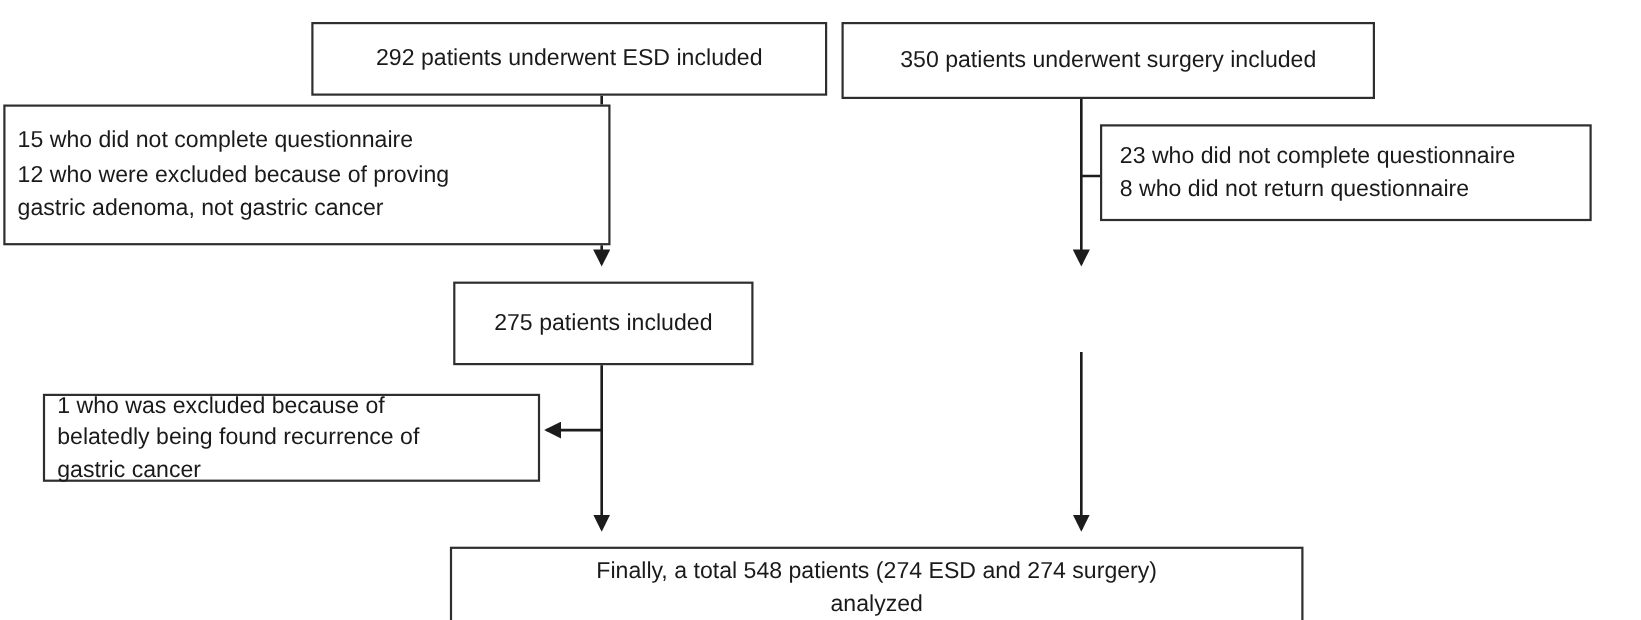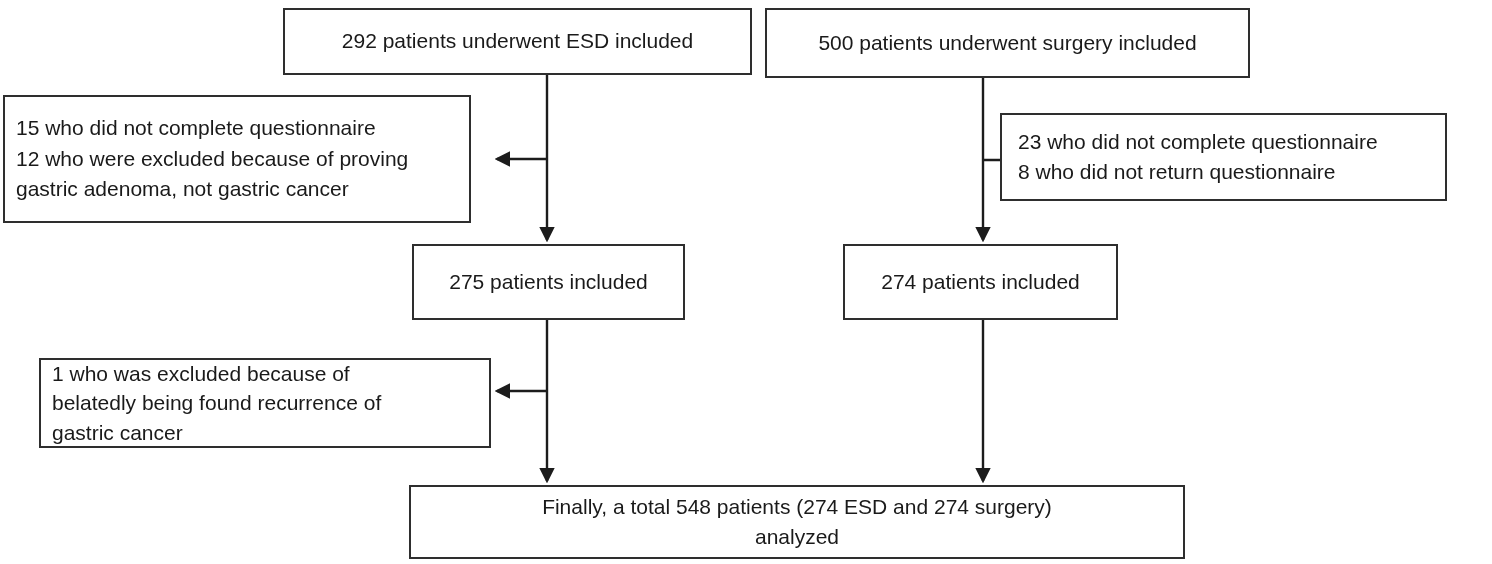--- a/index.html
+++ b/index.html
@@ -35,20 +35,21 @@
   }
   .node .label {
     white-space: pre-line;
     display: block;
     width: 100%;
   }
   .node.centered {
     justify-content: center;
     text-align: center;
     padding: 0 8px;
+    margin-top: 12px;
   }
   .node.leftalign {
     justify-content: flex-start;
     text-align: left;
     padding: 0 14px 0 11px;
   }
 </style>
 </head>
 <body>
 
@@ -67,43 +68,40 @@
     <line x1="547" y1="320" x2="547" y2="481" stroke="#1c1c1c" stroke-width="2.4" marker-end="url(#arrow)"></line>
     <line x1="547" y1="391" x2="497" y2="391" stroke="#1c1c1c" stroke-width="2.4" marker-end="url(#arrow)"></line>
     <line x1="983" y1="320" x2="983" y2="481" stroke="#1c1c1c" stroke-width="2.4" marker-end="url(#arrow)"></line>
   </svg>
 
   <div class="node centered" style="left:283px; top:8px; width:469px; height:67px;">
     <span class="label">292 patients underwent ESD included</span>
   </div>
 
   <div class="node centered" style="left:765px; top:8px; width:485px; height:70px;">
-    <span class="label">500 patients underwent surgery included</span>
+    <span class="label">350 patients underwent surgery included</span>
   </div>
 
-  <div class="node leftalign" style="left:3px; top:95px; width:468px; height:128px;">
+  <div class="node leftalign" style="left:3px; top:95px; width:552px; height:128px;">
     <span class="label">15 who did not complete questionnaire
 12 who were excluded because of proving
 gastric adenoma, not gastric cancer</span>
   </div>
 
   <div class="node leftalign" style="left:1000px; top:113px; width:447px; height:88px;padding-left:16px;">
     <span class="label">23 who did not complete questionnaire
 8 who did not return questionnaire</span>
   </div>
 
   <div class="node centered" style="left:412px; top:244px; width:273px; height:76px;text-align:center;">
     <span class="label">275 patients included</span>
   </div>
 
-  <div class="node centered" style="left:843px; top:244px; width:275px; height:76px;">
-    <span class="label">274 patients included</span>
-  </div>
 
-  <div class="node leftalign" style="left:39px; top:358px; width:452px; height:90px; line-height:1.4;">
+  <div class="node leftalign" style="left:39px; top:358px; width:452px; height:80px; line-height:1.4;">
     <span class="label">1 who was excluded because of
 belatedly being found recurrence of
 gastric cancer</span>
   </div>
 
   <div class="node centered" style="left:409px; top:485px; width:776px; height:74px;">
     <span class="label">Finally, a total 548 patients (274 ESD and 274 surgery)
 analyzed</span>
   </div>
 

